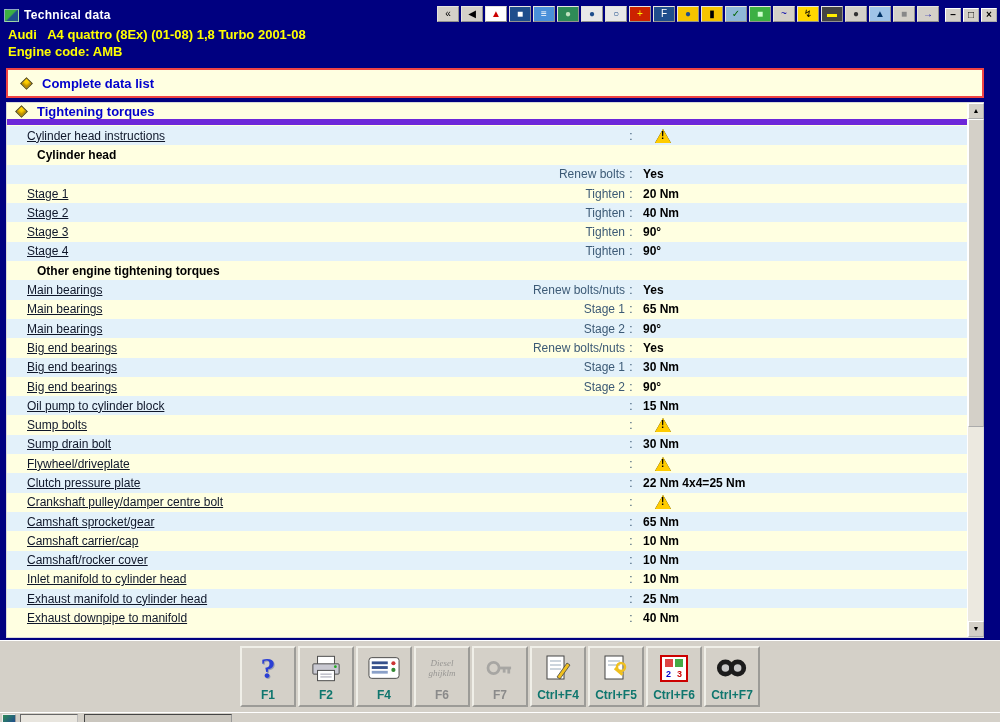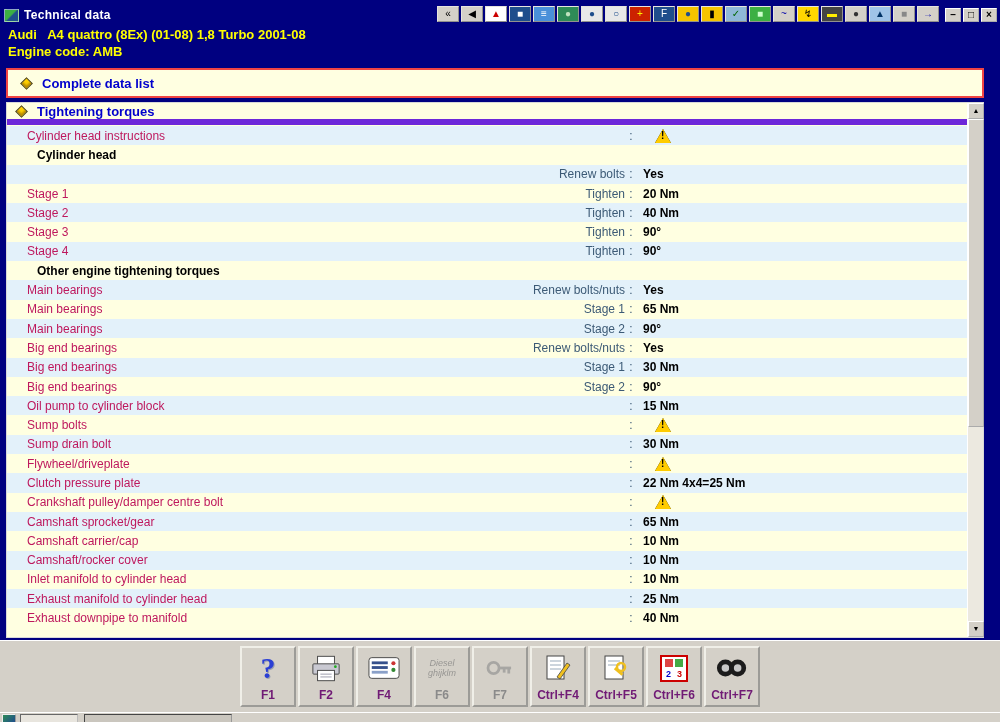--- a/index.html
+++ b/index.html
@@ -65,21 +65,21 @@
     background: #ffffe1; border-bottom: 6px solid #6d28d9;
   }
   .rows { position: absolute; top: 23px; left: 0; right: 16px; bottom: 0; overflow: hidden; }
   .trow {
     display: grid; grid-template-columns: 1fr 12px 330px;
     height: 19.3px; align-items: center; font-size: 12px;
   }
   .row-a { background: #e3f1fa; }
   .row-b { background: #ffffe1; }
   .cell-left { display: flex; justify-content: space-between; align-items: center; padding-left: 20px; overflow: hidden; }
-  .rname  { color: #be185d; white-space: nowrap; }
+  .rname  { color: #0f172a; white-space: nowrap; text-decoration: underline; }
   .rlabel { color: #3c5a76; white-space: nowrap; }
   .rcolon { color: #3c5a76; text-align: center; }
   .rvalue { font-weight: bold; color: #000; padding-left: 6px; display: flex; align-items: center; white-space: nowrap; }
   .htitle { grid-column: 1 / -1; font-weight: bold; color: #000; padding-left: 30px; }
 
   .warn-tri {
     position: relative; width: 0; height: 0; display: inline-block; margin-left: 12px;
     border-left: 8px solid transparent; border-right: 8px solid transparent;
     border-bottom: 14px solid #ffcc00;
     filter: drop-shadow(0 0 0.6px #000);
@@ -105,28 +105,28 @@
   .fnbar {
     position: absolute; top: 640px; left: 0; width: 100%; height: 72px;
     background: #d4d0c8; border-top: 1px solid #ffffff;
     display: flex; justify-content: center; align-items: flex-start; gap: 2px; padding-top: 5px;
   }
   .fbtn {
     width: 56px; height: 61px; background: #d4d0c8; border: 2px outset #f0efe8;
     display: flex; flex-direction: column; align-items: center;
   }
   .fbtn-icon { flex: 1; display: flex; align-items: center; justify-content: center; width: 100%; overflow: hidden; }
-  .fbtn-label { font-weight: bold; font-size: 12px; color: #701a75; padding-bottom: 3px; }
+  .fbtn-label { font-weight: bold; font-size: 12px; color: #0f766e; padding-bottom: 3px; }
   .fbtn.disabled .fbtn-label { color: #8a8a8a; }
   .fbtn.disabled .fbtn-icon { opacity: .65; filter: grayscale(1); }
   .ic-help {
     font-family: "Liberation Serif", serif; font-size: 30px; font-weight: bold;
     color: #2b3fd4; text-shadow: 1px 1px 0 #9aa0b0; line-height: 1;
   }
-  .ic-diesel { font-size: 9px; font-style: italic; color: #777; text-align: center; line-height: 1.15; font-family: Liberation Sans, sans-serif; }
+  .ic-diesel { font-size: 9px; font-style: italic; color: #777; text-align: center; line-height: 1.15; font-family: Liberation Serif, serif; }
 
   
   .taskbar { position: absolute; top: 712px; left: 0; width: 100%; height: 10px; background: #d4d0c8; border-top: 1px solid #ffffff; }
   .tk-start { position: absolute; left: 2px; top: 1px; width: 14px; height: 9px; background: linear-gradient(135deg,#2e8b57,#1f4e8c); border: 1px outset #eee; }
   .tk-quick { position: absolute; left: 20px; top: 1px; width: 58px; height: 9px; background: #e8e5de; border: 1px inset #bbb; }
   .tk-tray  { position: absolute; left: 84px; top: 1px; width: 148px; height: 9px; background: #cac6be; border: 1px inset #999; }
 </style>
 </head>
 <body>
 

